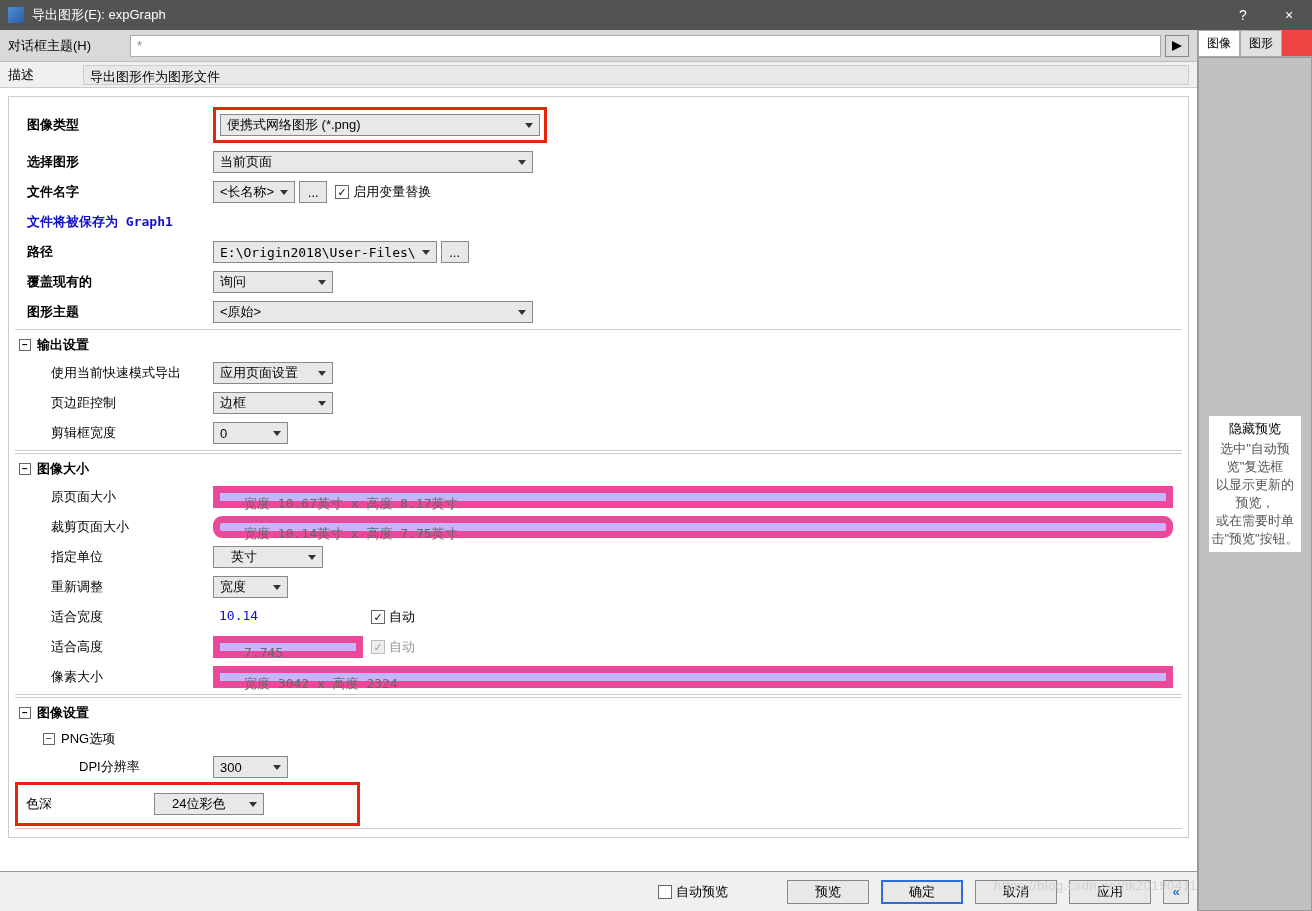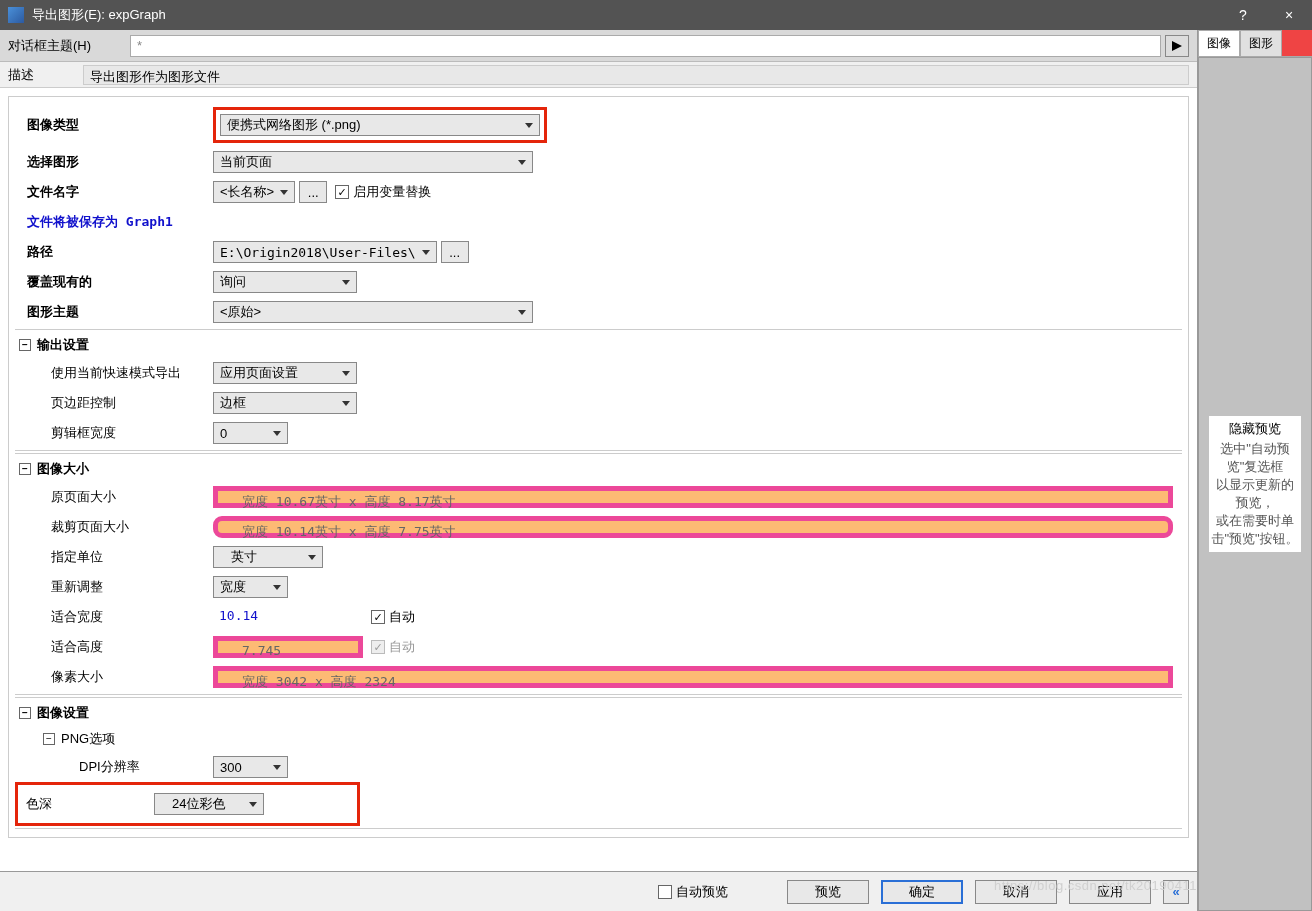--- a/index.html
+++ b/index.html
@@ -29,26 +29,26 @@
 .grouphead .exp { width: 12px; height: 12px; border: 1px solid #666; display: inline-flex; align-items: center; justify-content: center; font-size: 10px; margin-right: 6px; line-height: 10px; }
 
 .row { display: flex; align-items: center; padding: 4px 8px; min-height: 30px; }
 .row .lbl { width: 190px; padding-left: 4px; font-weight: bold; }
 .row.sub .lbl { padding-left: 28px; font-weight: normal; }
 .row.sub2 .lbl { padding-left: 56px; font-weight: normal; }
 
 .sel { background: #e8e8e8; border: 1px solid #888; height: 22px; padding: 0 20px 0 6px; position: relative; display: inline-flex; align-items: center; }
 .sel::after { content: ""; position: absolute; right: 6px; top: 8px; border-left: 4px solid transparent; border-right: 4px solid transparent; border-top: 5px solid #333; }
 .sel.w320 { width: 320px; }
-.sel.w120 { width: 144px; }
+.sel.w120 { width: 120px; }
 .sel.w75 { width: 75px; }
 .sel.w110 { width: 110px; padding-left: 17px; }
 
 .txt { background: #fff; border: 1px solid #888; height: 22px; padding: 2px 6px; }
-.txt.ro { background: #fdba74; color: #666; border: 5px solid #ec4899; padding-left: 24px; }
+.txt.ro { background: #c4b5fd; color: #666; border: 7px solid #ec4899; padding-left: 24px; }
 .txt.w960 { width: 960px; }
 .txt.w150 { width: 150px; }
 .txt.blue { color: #1111cc; }
 
 .browse { width: 28px; height: 22px; border: 1px solid #888; background: #e8e8e8; display: inline-flex; align-items: center; justify-content: center; margin-left: 4px; }
 
 .chk { display: inline-flex; align-items: center; margin-left: 8px; }
 .chk .box { width: 14px; height: 14px; border: 1px solid #666; background: #fff; display: inline-flex; align-items: center; justify-content: center; font-size: 11px; margin-right: 4px; }
 .chk .box.checked::after { content: "✓"; }
 .chk.disabled { color: #999; }

